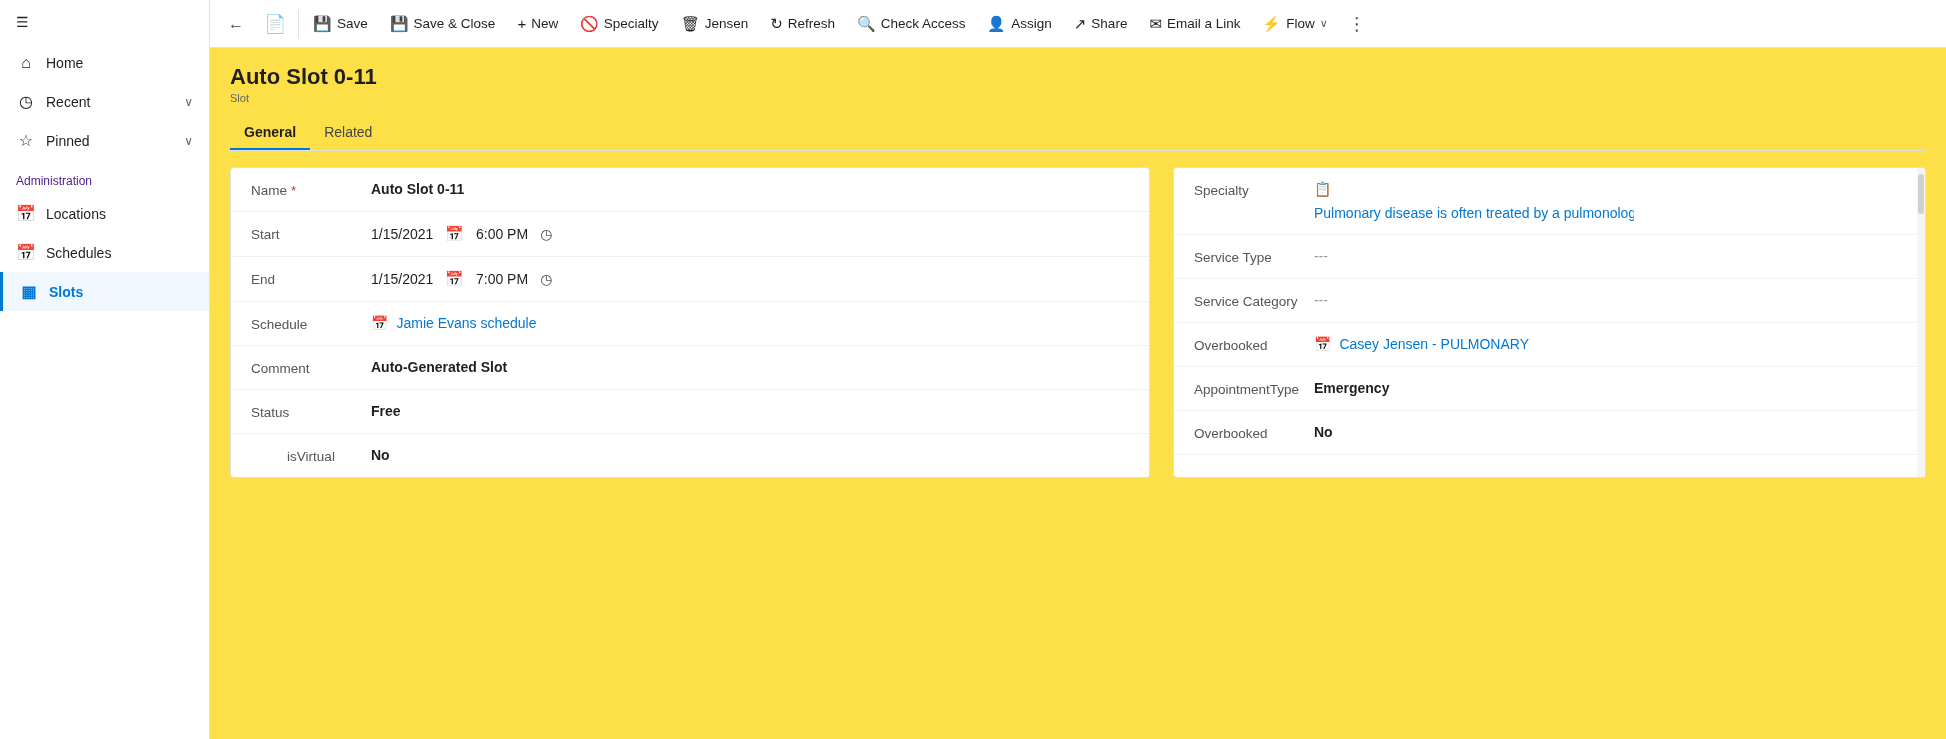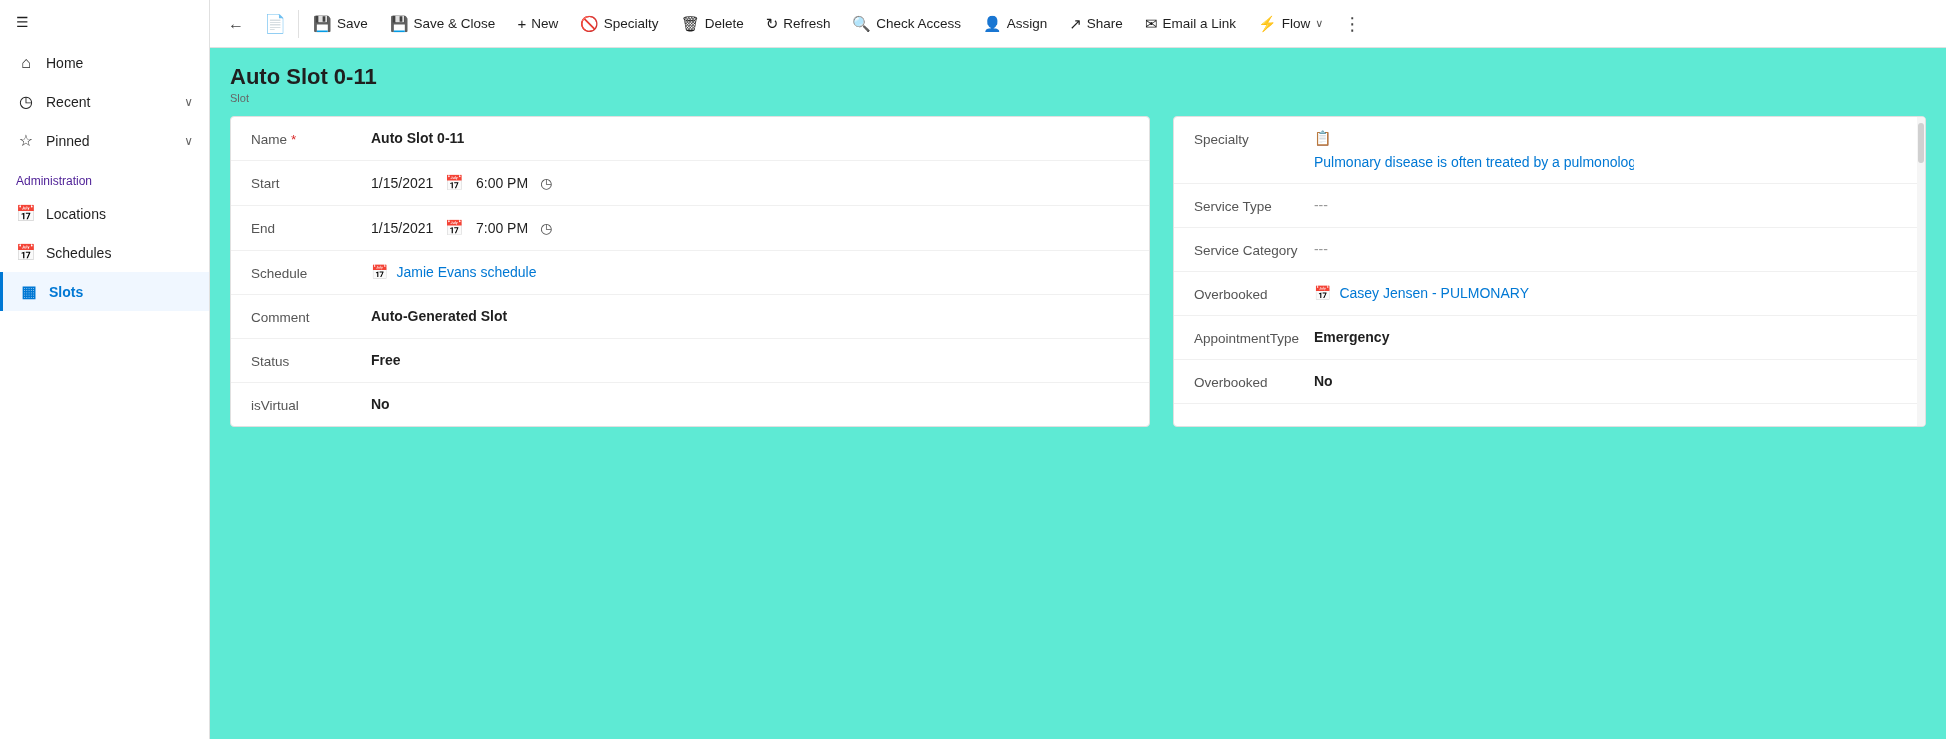--- a/index.html
+++ b/index.html
@@ -21,37 +21,37 @@
     
     .toolbar { display: flex; align-items: center; background: #fff; border-bottom: 1px solid #e0e0e0; padding: 0 8px; height: 48px; gap: 2px; flex-shrink: 0; }
     .toolbar-btn { display: flex; align-items: center; gap: 5px; padding: 6px 10px; border: none; background: none; cursor: pointer; font-size: 13.5px; color: #1f1f1f; border-radius: 3px; white-space: nowrap; }
     .toolbar-btn .icon { font-size: 15px; }
     .toolbar-divider { width: 1px; height: 28px; background: #e0e0e0; margin: 0 2px; }
     .toolbar-more { padding: 6px 8px; border: none; background: none; cursor: pointer; font-size: 18px; color: #444; border-radius: 3px; }
     .toolbar-back { padding: 6px 10px; border: none; background: none; cursor: pointer; font-size: 16px; color: #444; border-radius: 3px; }
     .toolbar-doc-icon { padding: 6px 8px; border: none; background: none; font-size: 18px; color: #444; }
 
     
-    .page-content { flex: 1; overflow-y: auto; padding: 16px 20px; background: #5eead4; }
+    .page-content { flex: 1; overflow-y: auto; padding: 16px 20px; background: #fde047; }
     .record-title { font-size: 22px; font-weight: 600; color: #1f1f1f; }
     .record-subtitle { font-size: 11px; color: #666; margin-top: 2px; margin-bottom: 12px; }
 
     
     .tabs { display: flex; gap: 0; border-bottom: 1px solid #e0e0e0; margin-bottom: 16px; }
     .tab { padding: 8px 14px; cursor: pointer; font-size: 14px; color: #444; border-bottom: 2px solid transparent; }
     .tab.active { color: #1f1f1f; font-weight: 600; border-bottom: 2px solid #0078d4; }
 
     
     .panels { display: flex; gap: 23px; }
     .panel { background: #fff; border: 1px solid #e0e0e0; border-radius: 4px; padding: 0; flex: 1; }
     .panel-left { flex: 1.1; }
     .panel-right { flex: 0.9; }
 
     .field-row { display: flex; align-items: flex-start; padding: 13px 20px; border-bottom: 1px solid #f0f0f0; }
-    .field-row:last-child { border-bottom: none; }
+    .field-row:last-child { border-bottom: none; text-align: center; }
     .field-label { width: 120px; min-width: 100px; color: #555; font-size: 13.5px; padding-top: 2px; flex-shrink: 0; }
     .field-required { color: #d92929; margin-left: 4px; }
     .field-value { flex: 1; font-size: 14px; color: #1f1f1f; display: flex; align-items: center; gap: 8px; flex-wrap: wrap; }
     .field-value.bold { font-weight: 700; }
     .field-value.link { color: #0078d4; cursor: pointer; }
     .field-value .date-icon { color: #555; font-size: 15px; margin: 0 4px; cursor: pointer; }
     .field-value .time-icon { color: #555; font-size: 14px; margin-left: 4px; cursor: pointer; }
     .field-dashes { color: #999; }
 
     .scrollbar-track { position: absolute; right: 0; top: 0; bottom: 0; width: 8px; background: #f0f0f0; }
@@ -126,21 +126,21 @@
       <span>New</span>
     </button>
 
     <button class="toolbar-btn">
       <span class="icon">🚫</span>
       <span>Specialty</span>
     </button>
 
     <button class="toolbar-btn">
       <span class="icon">🗑</span>
-      <span>Delete</span>
+      <span>Jensen</span>
     </button>
 
     <button class="toolbar-btn">
       <span class="icon">↻</span>
       <span>Refresh</span>
     </button>
 
     <button class="toolbar-btn">
       <span class="icon">🔍</span>
       <span>Check Access</span>
@@ -170,20 +170,24 @@
     <button class="toolbar-more">
       <span>⋮</span>
     </button>
   </div>
 
   <div class="page-content">
 
     <div class="record-title">Auto Slot 0-11</div>
     <div class="record-subtitle">Slot</div>
 
+    <div class="tabs">
+      <div class="tab active">General</div>
+      <div class="tab">Related</div>
+    </div>
 
     <div class="panels">
 
       <div class="panel panel-left">
 
         <div class="field-row">
           <div class="field-label">
             <span>Name</span><span class="field-required">*</span>
           </div>
           <div class="field-value bold">Auto Slot 0-11</div>

